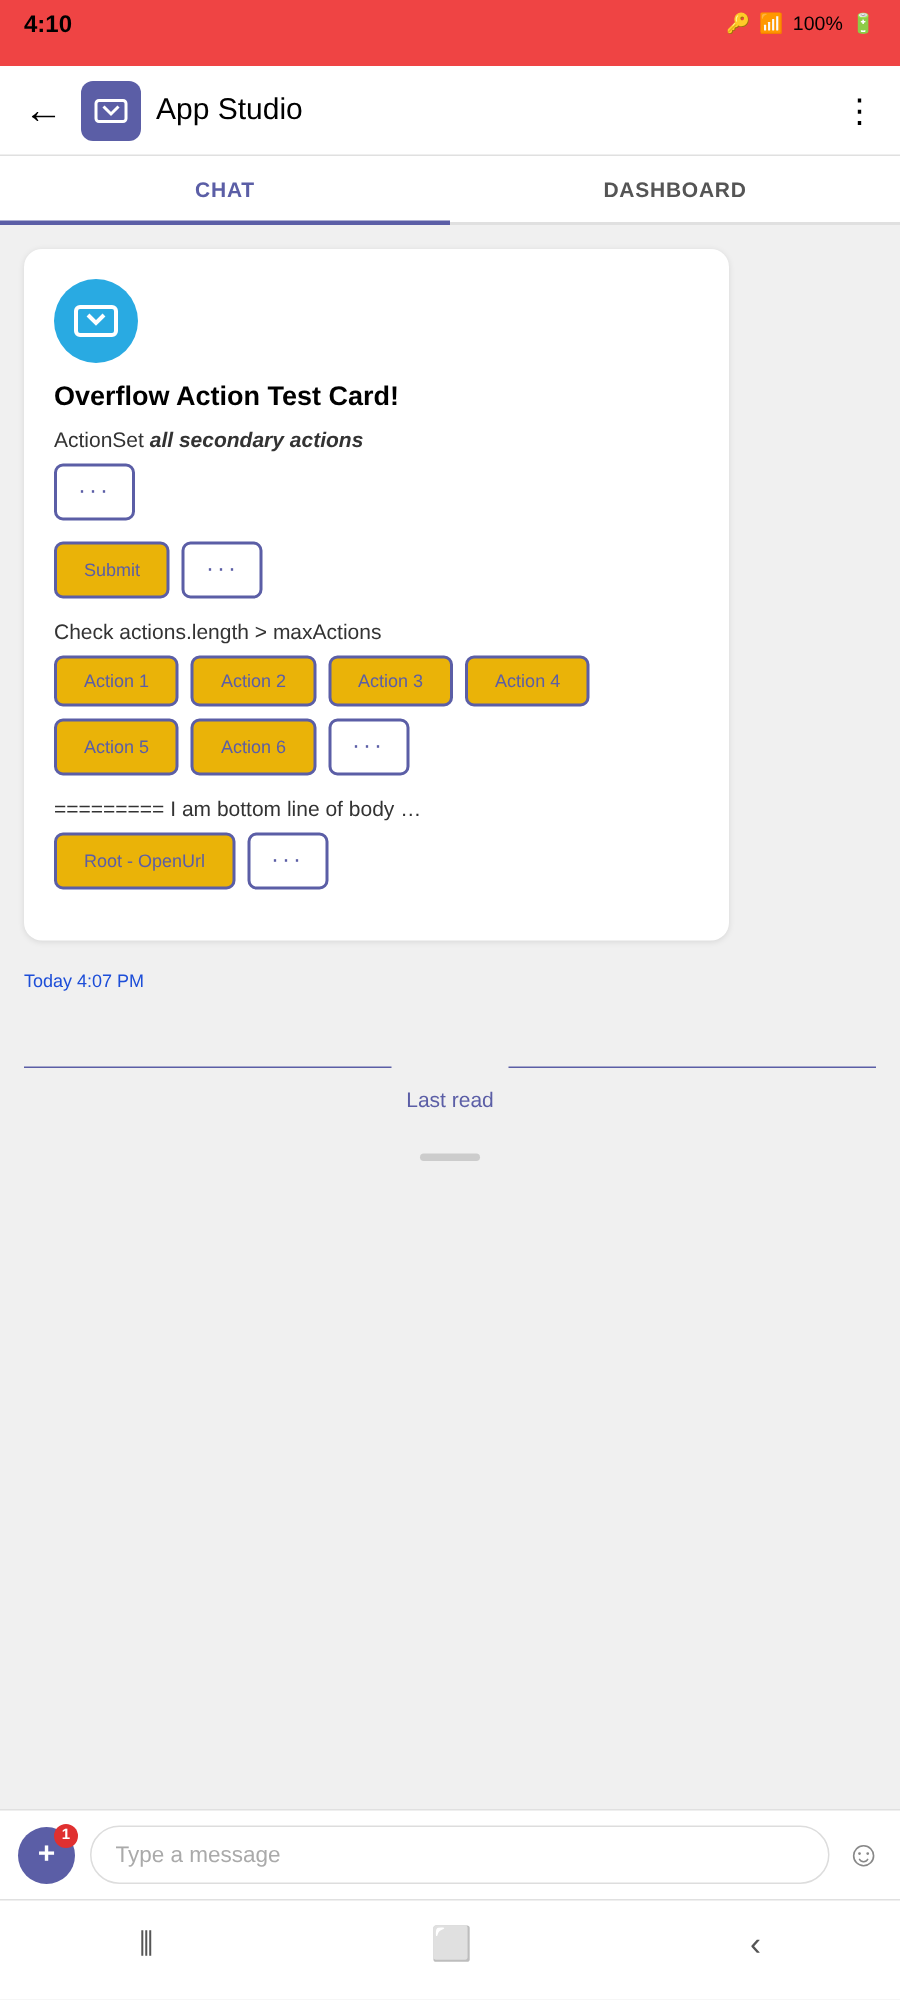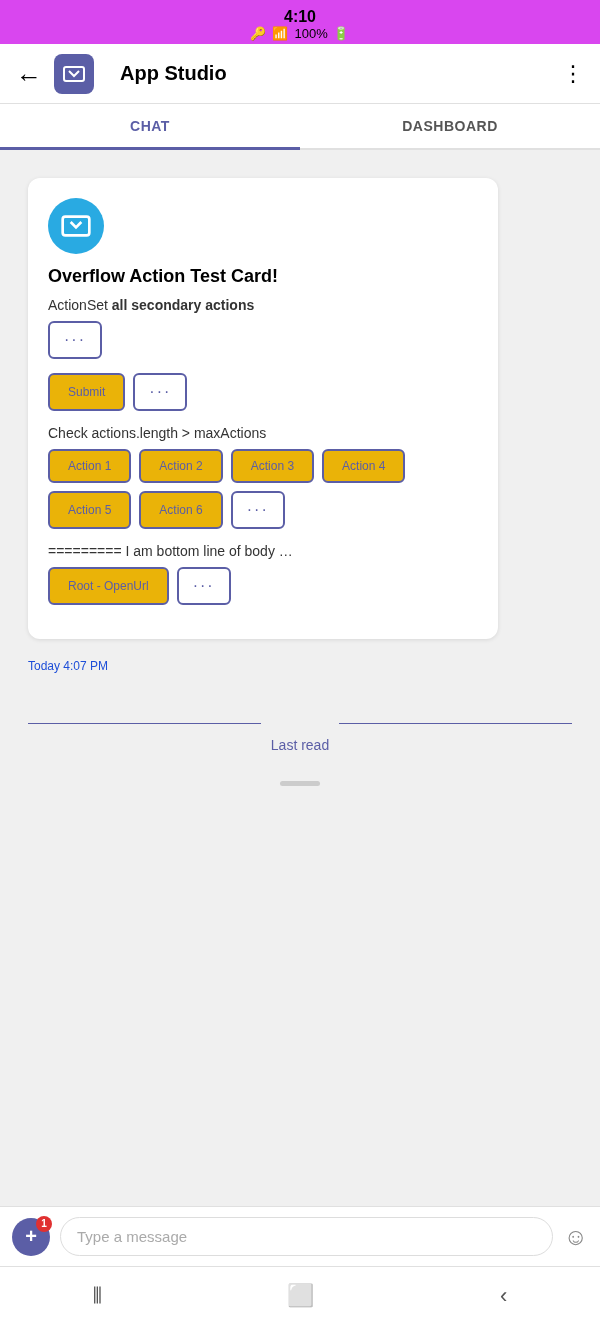--- a/index.html
+++ b/index.html
@@ -9,27 +9,26 @@
       width: 600px;
       min-height: 1333px;
       background: #f5f5f5;
       font-family: 'Segoe UI', Arial, sans-serif;
       display: flex;
       flex-direction: column;
     }
 
     
     .status-bar {
-      background: #d946ef;
+      background: #ef4444;
       display: flex;
       justify-content: space-between;
-      align-items: center;
+      align-items: flex-start;
       padding: 8px 16px;
       height: 44px;
-      flex-direction: column;
     }
     .status-time {
       font-size: 16px;
       font-weight: 600;
       color: #000;
     }
     .status-icons {
       display: flex;
       align-items: center;
       gap: 6px;
@@ -62,24 +61,23 @@
       justify-content: center;
       margin-right: 10px;
     }
     .app-logo svg {
       width: 24px;
       height: 24px;
       fill: white;
     }
     .nav-title {
       font-size: 20px;
-      font-weight: 700;
+      font-weight: 400;
       color: #000;
       flex: 1;
-      margin-left: 16px;
     }
     .more-btn {
       font-size: 22px;
       color: #000;
       cursor: pointer;
     }
 
     
     .tabs {
       background: #fff;
@@ -107,21 +105,21 @@
       left: 0;
       right: 0;
       height: 3px;
       background: #5b5ea6;
     }
 
     
     .chat-area {
       flex: 1;
       background: #f0f0f0;
-      padding: 28px;
+      padding: 16px;
       overflow-y: auto;
       display: flex;
       flex-direction: column;
       gap: 16px;
     }
 
     
     .card {
       background: #fff;
       border-radius: 12px;
@@ -157,20 +155,21 @@
       margin-bottom: 14px;
     }
 
     .card-label {
       font-size: 14px;
       color: #333;
       margin-bottom: 8px;
     }
     .card-label strong {
       font-weight: 700;
+      font-style: italic;
     }
 
     .btn-group {
       display: flex;
       flex-wrap: wrap;
       gap: 8px;
     }
 
     .action-btn {
       border: 2px solid #5b5ea6;

